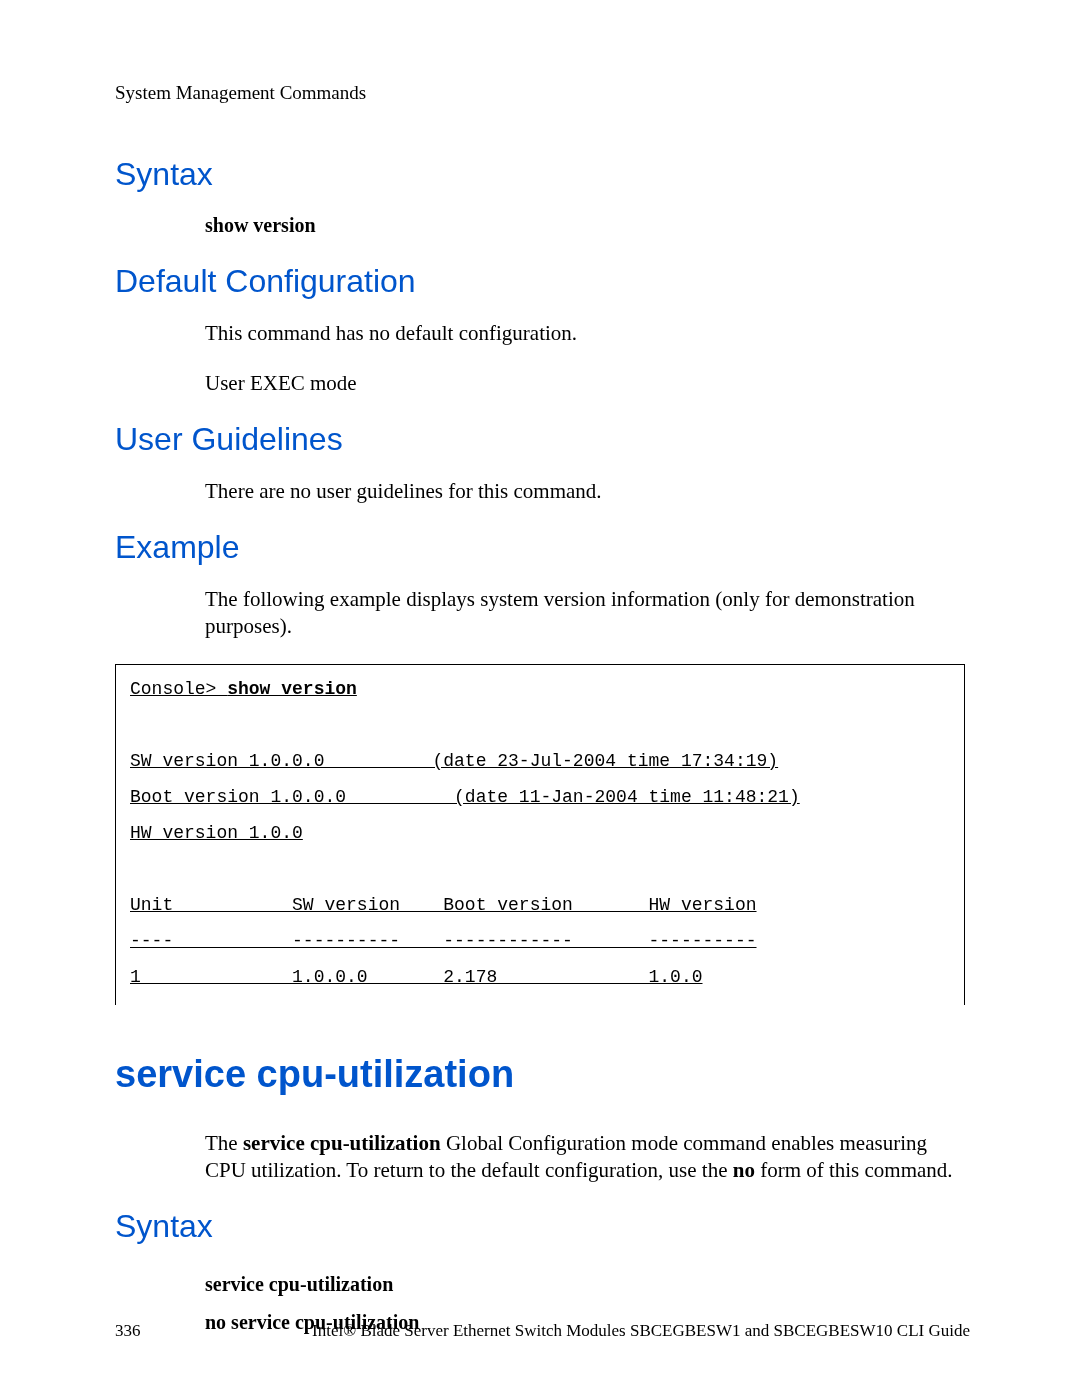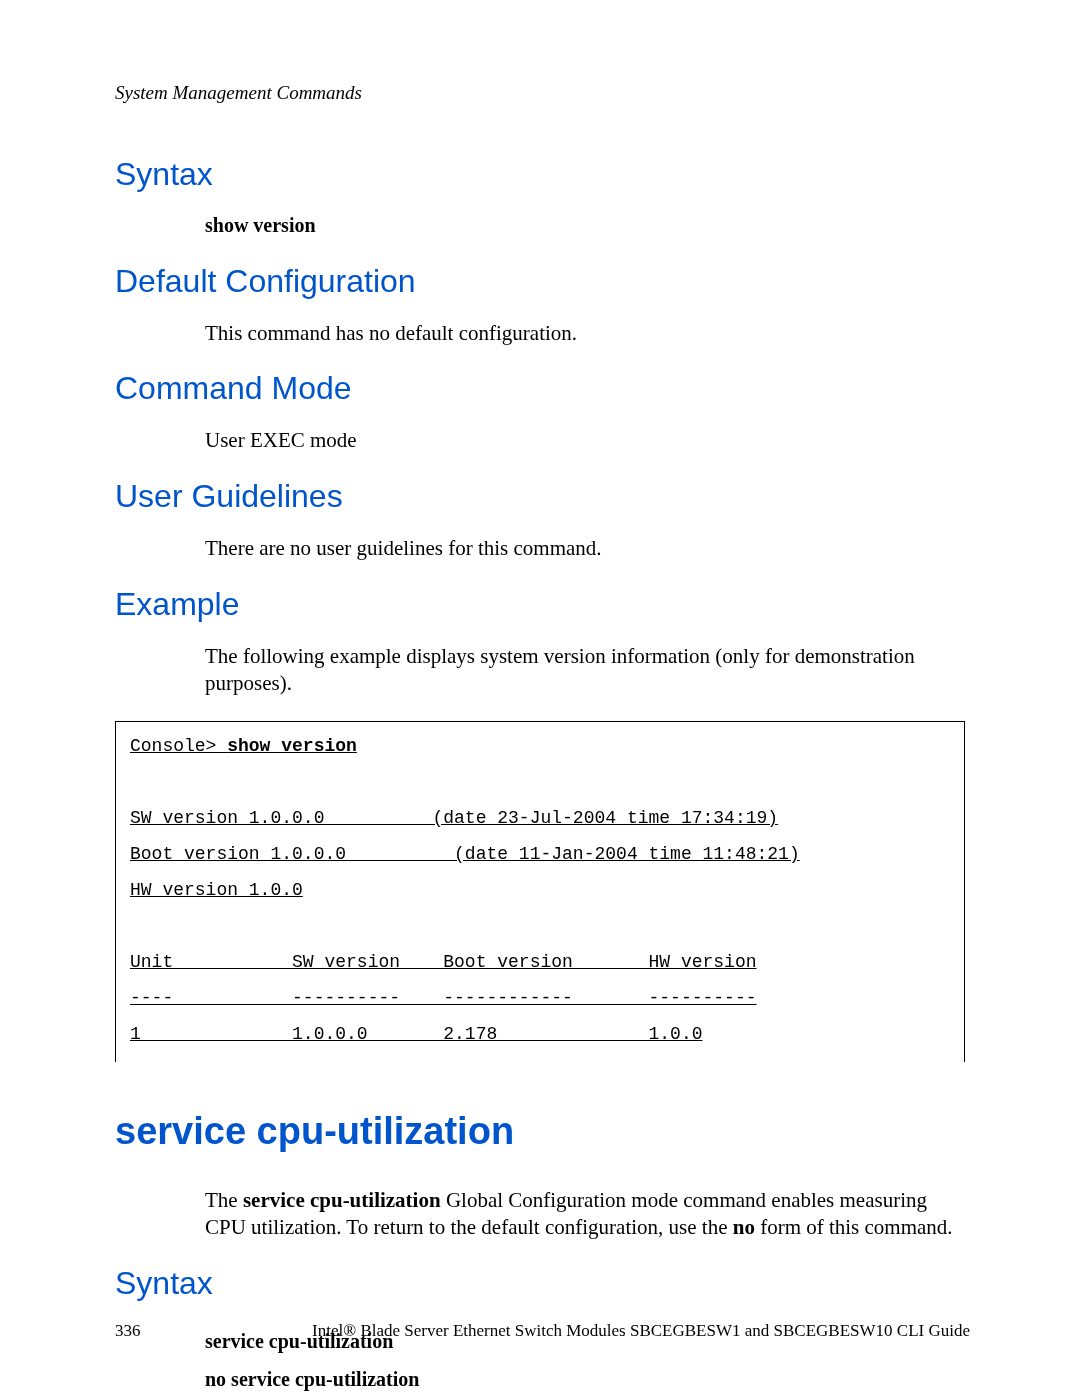--- a/index.html
+++ b/index.html
@@ -10,21 +10,20 @@
     color: #000;
   }
   .page {
     width: 1080px;
     height: 1397px;
     position: relative;
     box-sizing: border-box;
     padding: 82px 110px 0 115px;
   }
   .running-header {
-    font-style: italic;
     font-size: 19px;
     margin-bottom: 52px;
   }
   .h2-blue {
     font-family: Arial, Helvetica, sans-serif;
     color: #0055cc;
     font-size: 32px;
     font-weight: 400;
     margin: 0 0 20px 0;
   }
@@ -83,21 +82,20 @@
 <div class="page">
 
   <div class="running-header">System Management Commands</div>
 
   <div class="h2-blue">Syntax</div>
   <div class="body-indent bold" style="font-size:20px;">show version</div>
 
   <div class="h2-blue">Default Configuration</div>
   <div class="body-indent">This command has no default configuration.</div>
 
-  <div class="h2-blue">Command Mode</div>
   <div class="body-indent">User EXEC mode</div>
 
   <div class="h2-blue">User Guidelines</div>
   <div class="body-indent">There are no user guidelines for this command.</div>
 
   <div class="h2-blue">Example</div>
   <div class="body-indent">The following example displays system version information (only for demonstration purposes).</div>
 
   <div class="code-box"><span>Console&gt; </span><span class="bold">show version</span><span>
 

